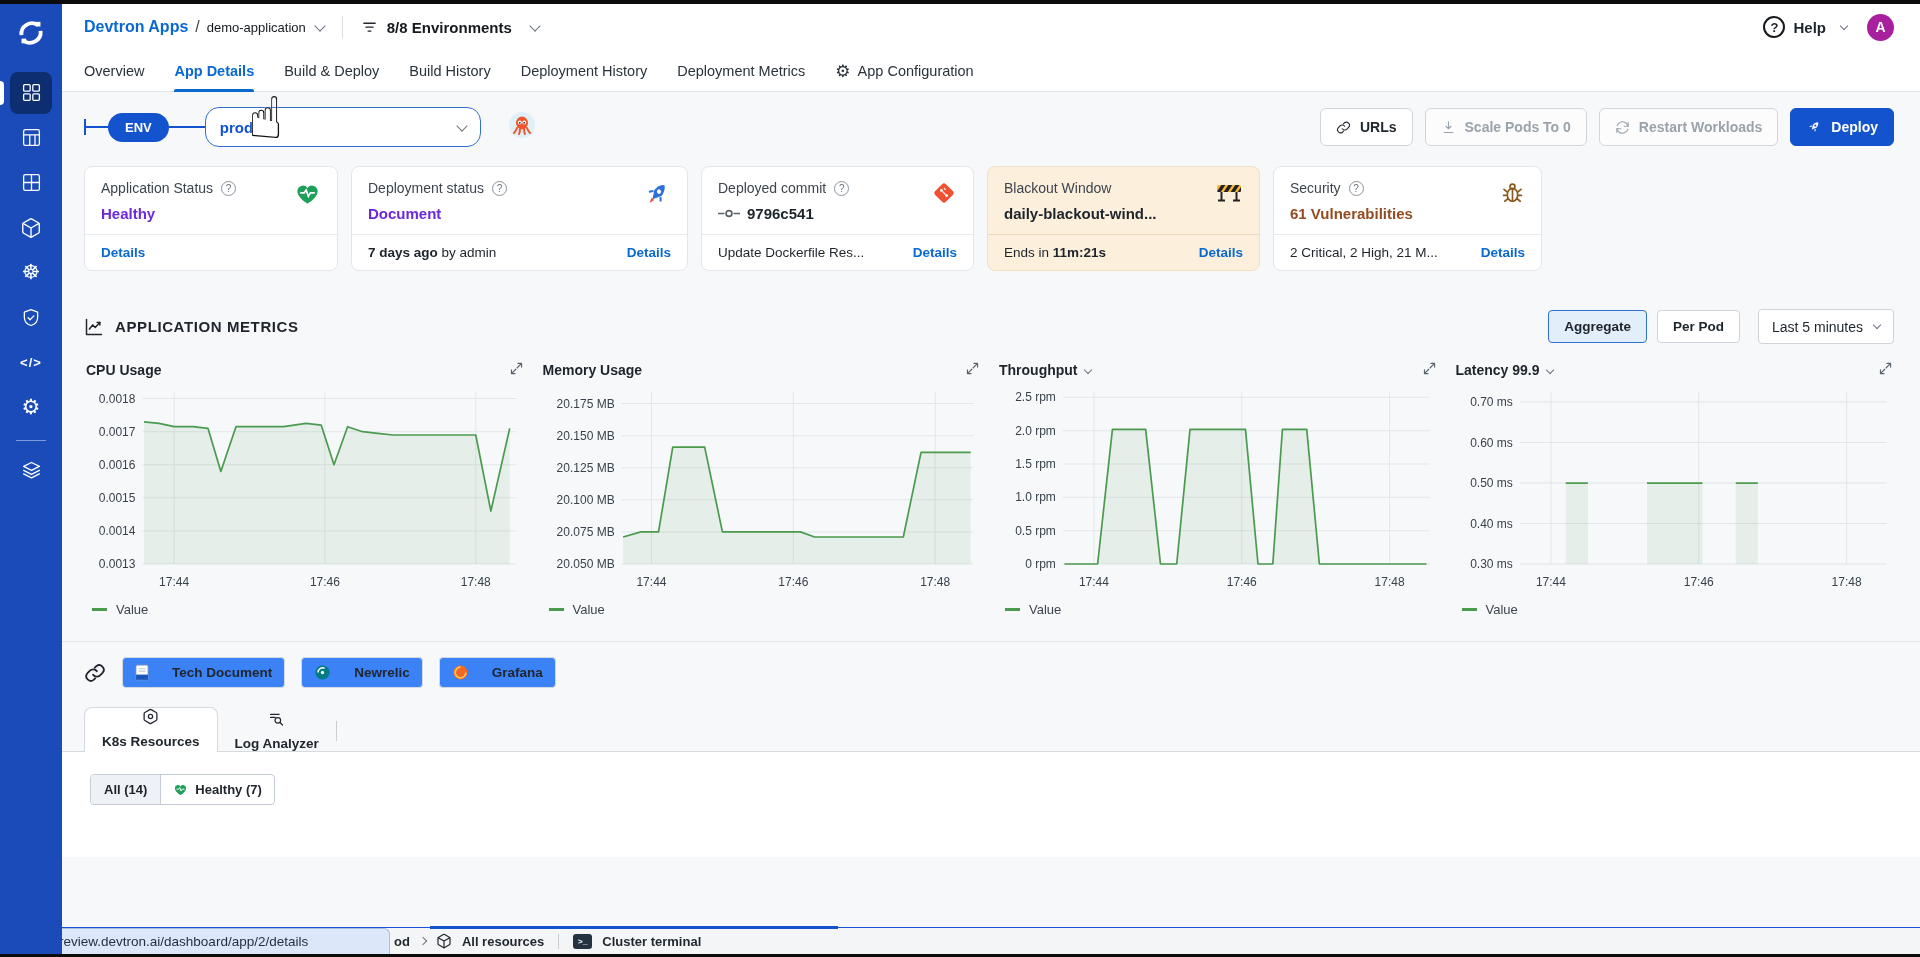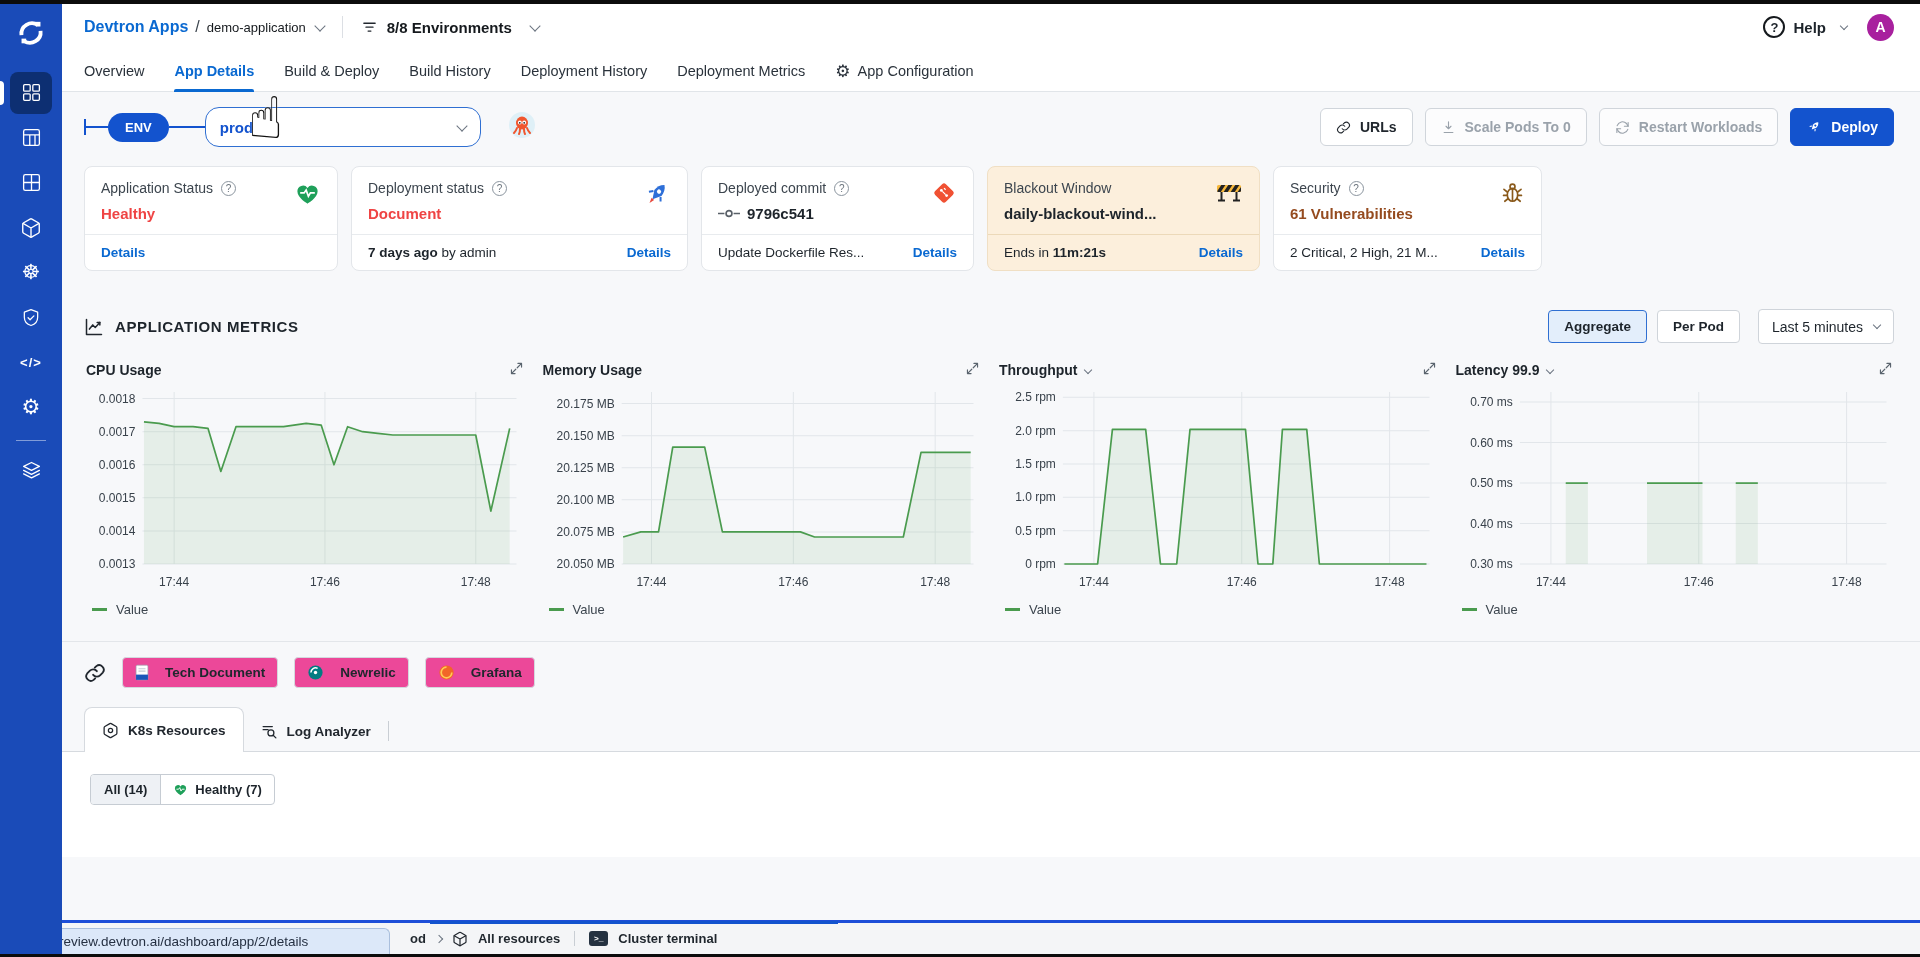--- a/index.html
+++ b/index.html
@@ -62,21 +62,21 @@
   .bico.gray { stroke:#9aa2ab; }
 
   
   .cards { display:flex; gap:13px; padding:6px 26px 14px 22px; }
   .card { background:#fff; border:1px solid #e3e6ea; border-radius:8px; overflow:hidden; display:flex; flex-direction:column; }
   .card.blackout { background:#fcefdc; border-color:#f0dfc4; }
   .card-top { padding:13px 16px 12px; display:flex; justify-content:space-between; flex:1; }
   .ctitle { font-size:14px; color:#3c454e; display:flex; align-items:center; gap:8px; }
   .qmark { width:15px; height:15px; border:1.2px solid #8a949e; border-radius:50%; color:#6a737c; font-size:10px; display:inline-flex; align-items:center; justify-content:center; }
   .cvalue { margin-top:9px; font-size:15px; font-weight:700; }
-  .cvalue.green { color:#ef4444; }
+  .cvalue.green { color:#6d28d9; }
   .cvalue.brown { color:#954b1f; }
   .cvalue.dark { color:#1d242b; }
   .commitrow { display:flex; align-items:center; gap:7px; font-weight:600; }
   .card-footer { border-top:1px solid #e8ebee; padding:10px 16px; display:flex; justify-content:space-between; align-items:center; font-size:13.5px; color:#1d242b; gap:10px; }
   .card.blackout .card-footer { border-top-color:#ecd9b9; }
   .details { color:#0a69d1; font-weight:700; cursor:pointer; white-space:nowrap; }
   .ftext b { font-weight:700; }
 
   
   .metrics-head { display:flex; align-items:center; padding:24px 26px 16px 22px; }
@@ -91,35 +91,35 @@
   .expand { margin-left:auto; cursor:pointer; }
   svg.plot { width:100%; height:212px; display:block; }
   svg.plot text.tick { font:12px "Liberation Sans", sans-serif; fill:#39424b; }
   .legend { display:flex; align-items:center; gap:9px; font-size:13px; color:#3c454e; padding:8px 2px 0 8px; }
   .dash { width:15px; height:2.5px; background:#4a9b4e; }
 
   .hdiv { border-top:1px solid #e3e6ea; margin-top:24px; }
 
   
   .linksrow { display:flex; align-items:center; gap:16px; padding:15px 26px 17px 22px; }
-  .lchip { height:31px; border:1px solid #d4d9de; border-radius:4px; background:#ec4899; font-weight:600; font-size:13.5px; color:#21272e; padding:0 12px; display:inline-flex; align-items:center; gap:16px; cursor:pointer; }
+  .lchip { height:31px; border:1px solid #d4d9de; border-radius:4px; background:#3b82f6; font-weight:600; font-size:13.5px; color:#21272e; padding:0 12px; display:inline-flex; align-items:center; gap:23px; cursor:pointer; }
 
   
   .rtabs { display:flex; align-items:flex-end; padding-left:22px; height:46px; }
-  .rtab { display:flex; align-items:center; gap:9px; font-weight:600; font-size:13.5px; color:#21272e; padding:0 17px; height:40px; cursor:pointer; }
+  .rtab { display:flex; align-items:center; gap:9px; font-weight:600; font-size:13.5px; color:#21272e; padding:0 17px; height:40px; cursor:pointer;flex-direction:column; }
   .rtab.active { background:#fff; border:1px solid #d6dadf; border-bottom:none; border-radius:8px 8px 0 0; height:45px; font-weight:700; position:relative; z-index:2; margin-bottom:-1px; }
   .rtab-sep { width:1px; height:20px; background:#c9ced4; margin-bottom:10px; }
 
   .rpanel { background:#fff; border-top:1px solid #d6dadf; height:106px; padding:22px 0 0 28px; }
   .seg { display:inline-flex; border:1px solid #c6ccd3; border-radius:4px; overflow:hidden; background:#fff; }
   .seg .s1 { padding:7px 13px; font-weight:700; font-size:13px; background:#eef1f5; border-right:1px solid #c6ccd3; cursor:pointer; }
   .seg .s2 { padding:7px 12px; font-weight:600; font-size:13px; display:flex; align-items:center; gap:7px; cursor:pointer; }
 
   
-  .bottom-bar { position:absolute; left:62px; right:0; bottom:3px; height:34px; background:#f4f5f7; border-top:3px solid #1d4ed8; display:flex; align-items:center; font-weight:600; font-size:13px; color:#1f262d; z-index:20;padding-left:16px; }
+  .bottom-bar { position:absolute; left:62px; right:0; bottom:3px; height:27px; background:#f4f5f7; border-top:1px solid #1d4ed8; display:flex; align-items:center; font-weight:600; font-size:13px; color:#1f262d; z-index:20; }
   .active-line { position:absolute; top:-2px; left:368px; width:408px; height:3px; background:#1353ce; }
   .bb-start { margin-left:332px; display:flex; align-items:center; gap:10px; }
   .chev-right { width:6px; height:6px; border-right:1.8px solid #6b7480; border-bottom:1.8px solid #6b7480; transform:rotate(-45deg); display:inline-block; }
   .bb-sep { width:1px; height:15px; background:#c9ced4; margin:0 4px; }
   .term { width:19px; height:15px; background:#253241; border-radius:3px; color:#fff; font:700 8px "Liberation Mono", monospace; display:flex; align-items:center; justify-content:center; }
   .status-tooltip { position:absolute; left:0; bottom:3px; width:390px; height:26px; background:#dce8f9; border-top:1px solid #aabfdd; border-right:1px solid #aabfdd; border-top-right-radius:6px; display:flex; align-items:center; padding:0 11px; font-size:13.5px; font-weight:400; color:#253042; z-index:25; white-space:nowrap; overflow:hidden; }
 
   .hand-cursor { position:absolute; left:248px; top:84px; font-size:58px; color:#111; z-index:50; text-shadow:0 0 2px #fff; pointer-events:none; }
 </style>
 </head>

